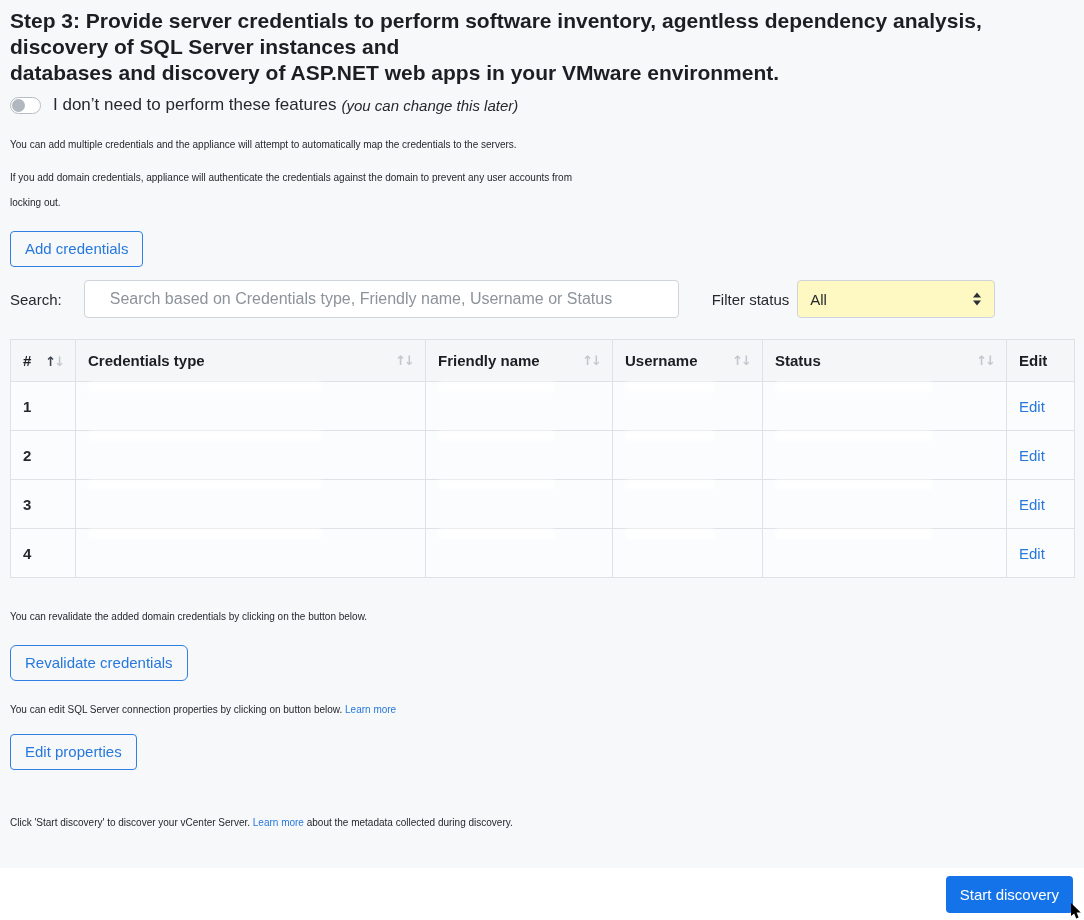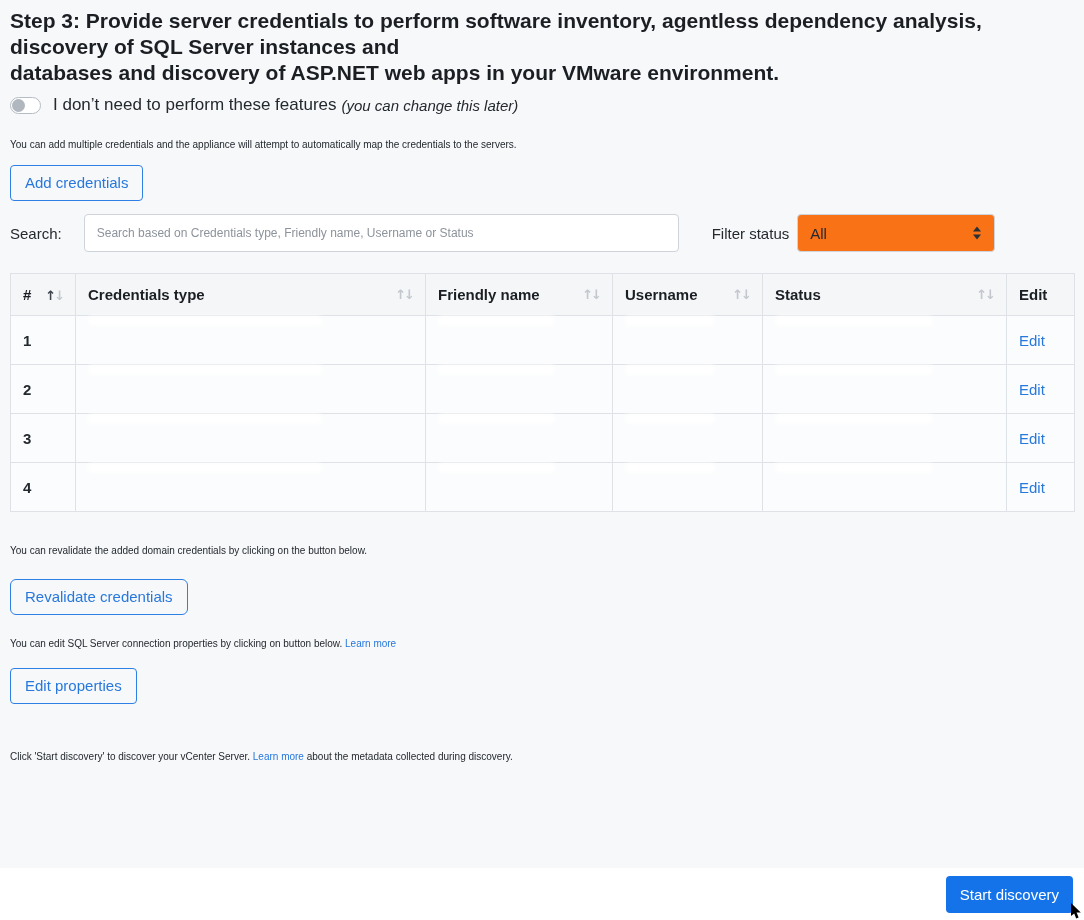--- a/index.html
+++ b/index.html
@@ -34,27 +34,27 @@
     display: inline-block; border: 1px solid #2f80e4; color: #2778dc; background: transparent;
     border-radius: 4px; font-size: 15px; padding: 8px 14px; line-height: 18px; cursor: pointer;
     font-family: inherit;
   }
   .btn-add { margin-bottom: 13px; }
 
   .search-row { display: flex; align-items: center; margin: 0 0 21px; }
   .search-label { font-size: 15px; margin-right: 22px; }
   .search-input {
     width: 595px; height: 38px; border: 1px solid #ced4da; border-radius: 4px;
-    padding: 0 12px; font-size: 12px; color: #24292e; background: #fff; outline: none;
+    padding: 0 25px; font-size: 16px; color: #24292e; background: #fff; outline: none;
     font-family: inherit;
   }
   .search-input::placeholder { color: #8d939b; }
   .filter-label { font-size: 15px; margin-left: 33px; margin-right: 8px; }
   .select {
-    width: 198px; height: 38px; border: 1px solid #ced4da; border-radius: 4px; background: #f97316;
+    width: 198px; height: 38px; border: 1px solid #ced4da; border-radius: 4px; background: #fef9c3;
     display: flex; align-items: center; padding: 0 12px; position: relative; font-size: 15px;
     cursor: pointer;
   }
   .updown { position: absolute; right: 13px; top: 50%; transform: translateY(-50%); }
   .updown i { display: block; width: 0; height: 0; border-left: 4px solid transparent;
               border-right: 4px solid transparent; }
   .updown .up { border-bottom: 5px solid #2b3036; margin-bottom: 3px; }
   .updown .down { border-top: 5px solid #2b3036; }
 
   table { width: 100%; border-collapse: collapse; table-layout: fixed; background: #fbfcfd;
@@ -100,20 +100,24 @@
   <div class="toggle-row">
     <div class="switch">
       <div class="knob"></div>
     </div>
     <span class="lbl">I don’t need to perform these features</span>
     <span class="note">(you can change this later)</span>
   </div>
 
   <p class="p1">You can add multiple credentials and the appliance will attempt to automatically map the credentials to the servers.</p>
 
+  <p class="p2">
+    <span>If you add domain credentials, appliance will authenticate the credentials against  the domain to prevent any user accounts from</span>
+    <span>locking out.</span>
+  </p>
 
 
   <button class="btn-outline btn-add">Add credentials</button>
 
   <div class="search-row">
     <span class="search-label">Search:</span>
     <input class="search-input" type="text" placeholder="Search based on Credentials type, Friendly name, Username or Status" style="">
     <span class="filter-label">Filter status</span>
     <div class="select">
       <span>All</span>

